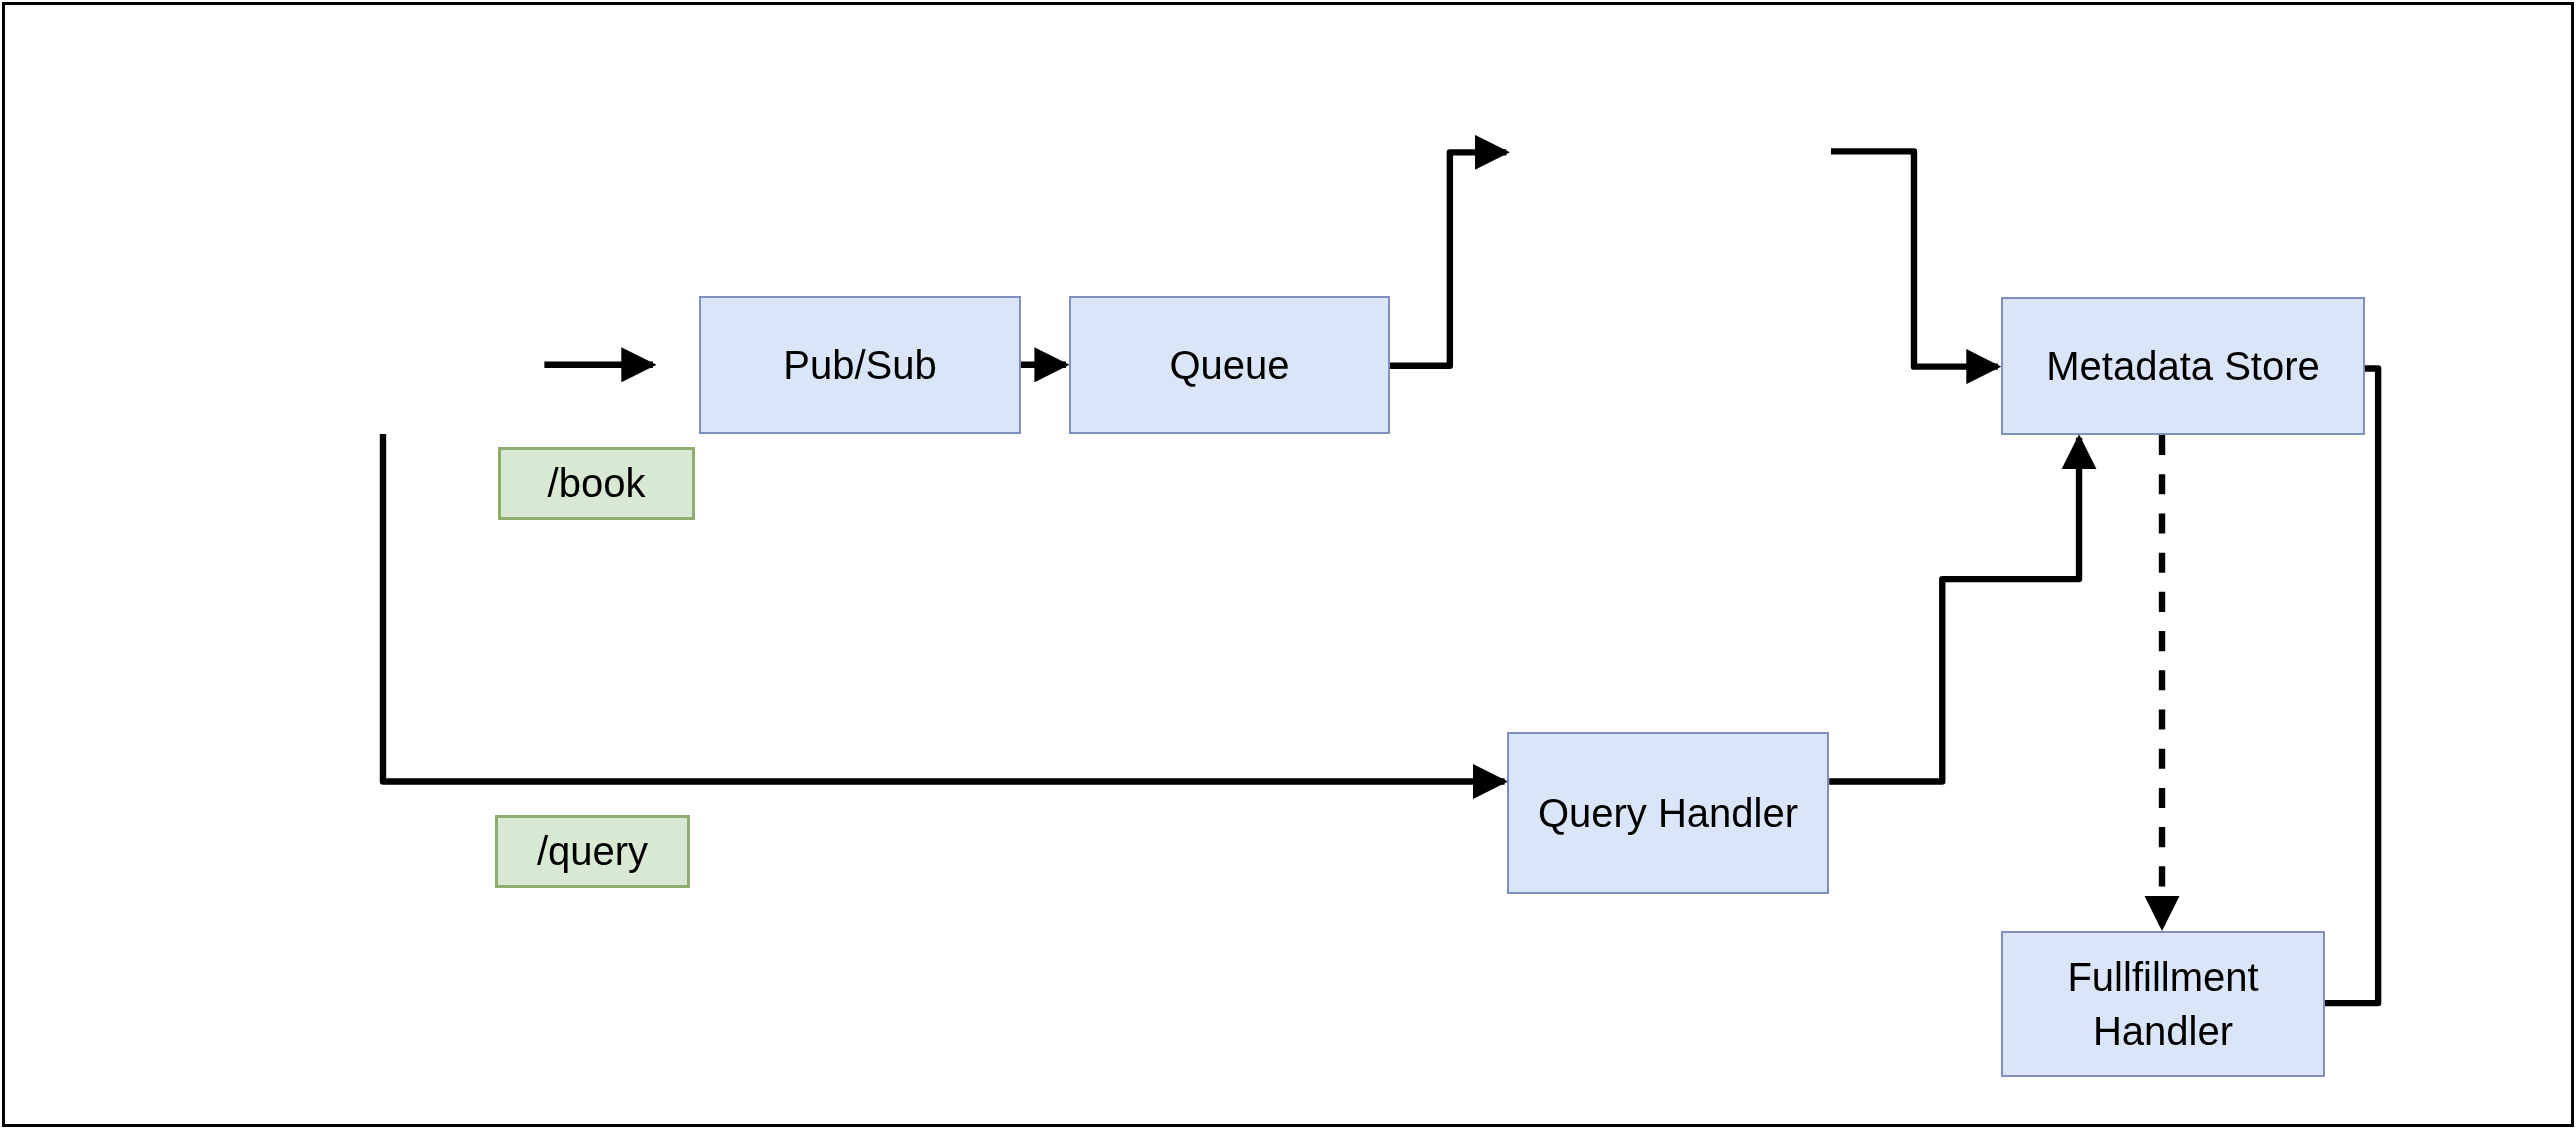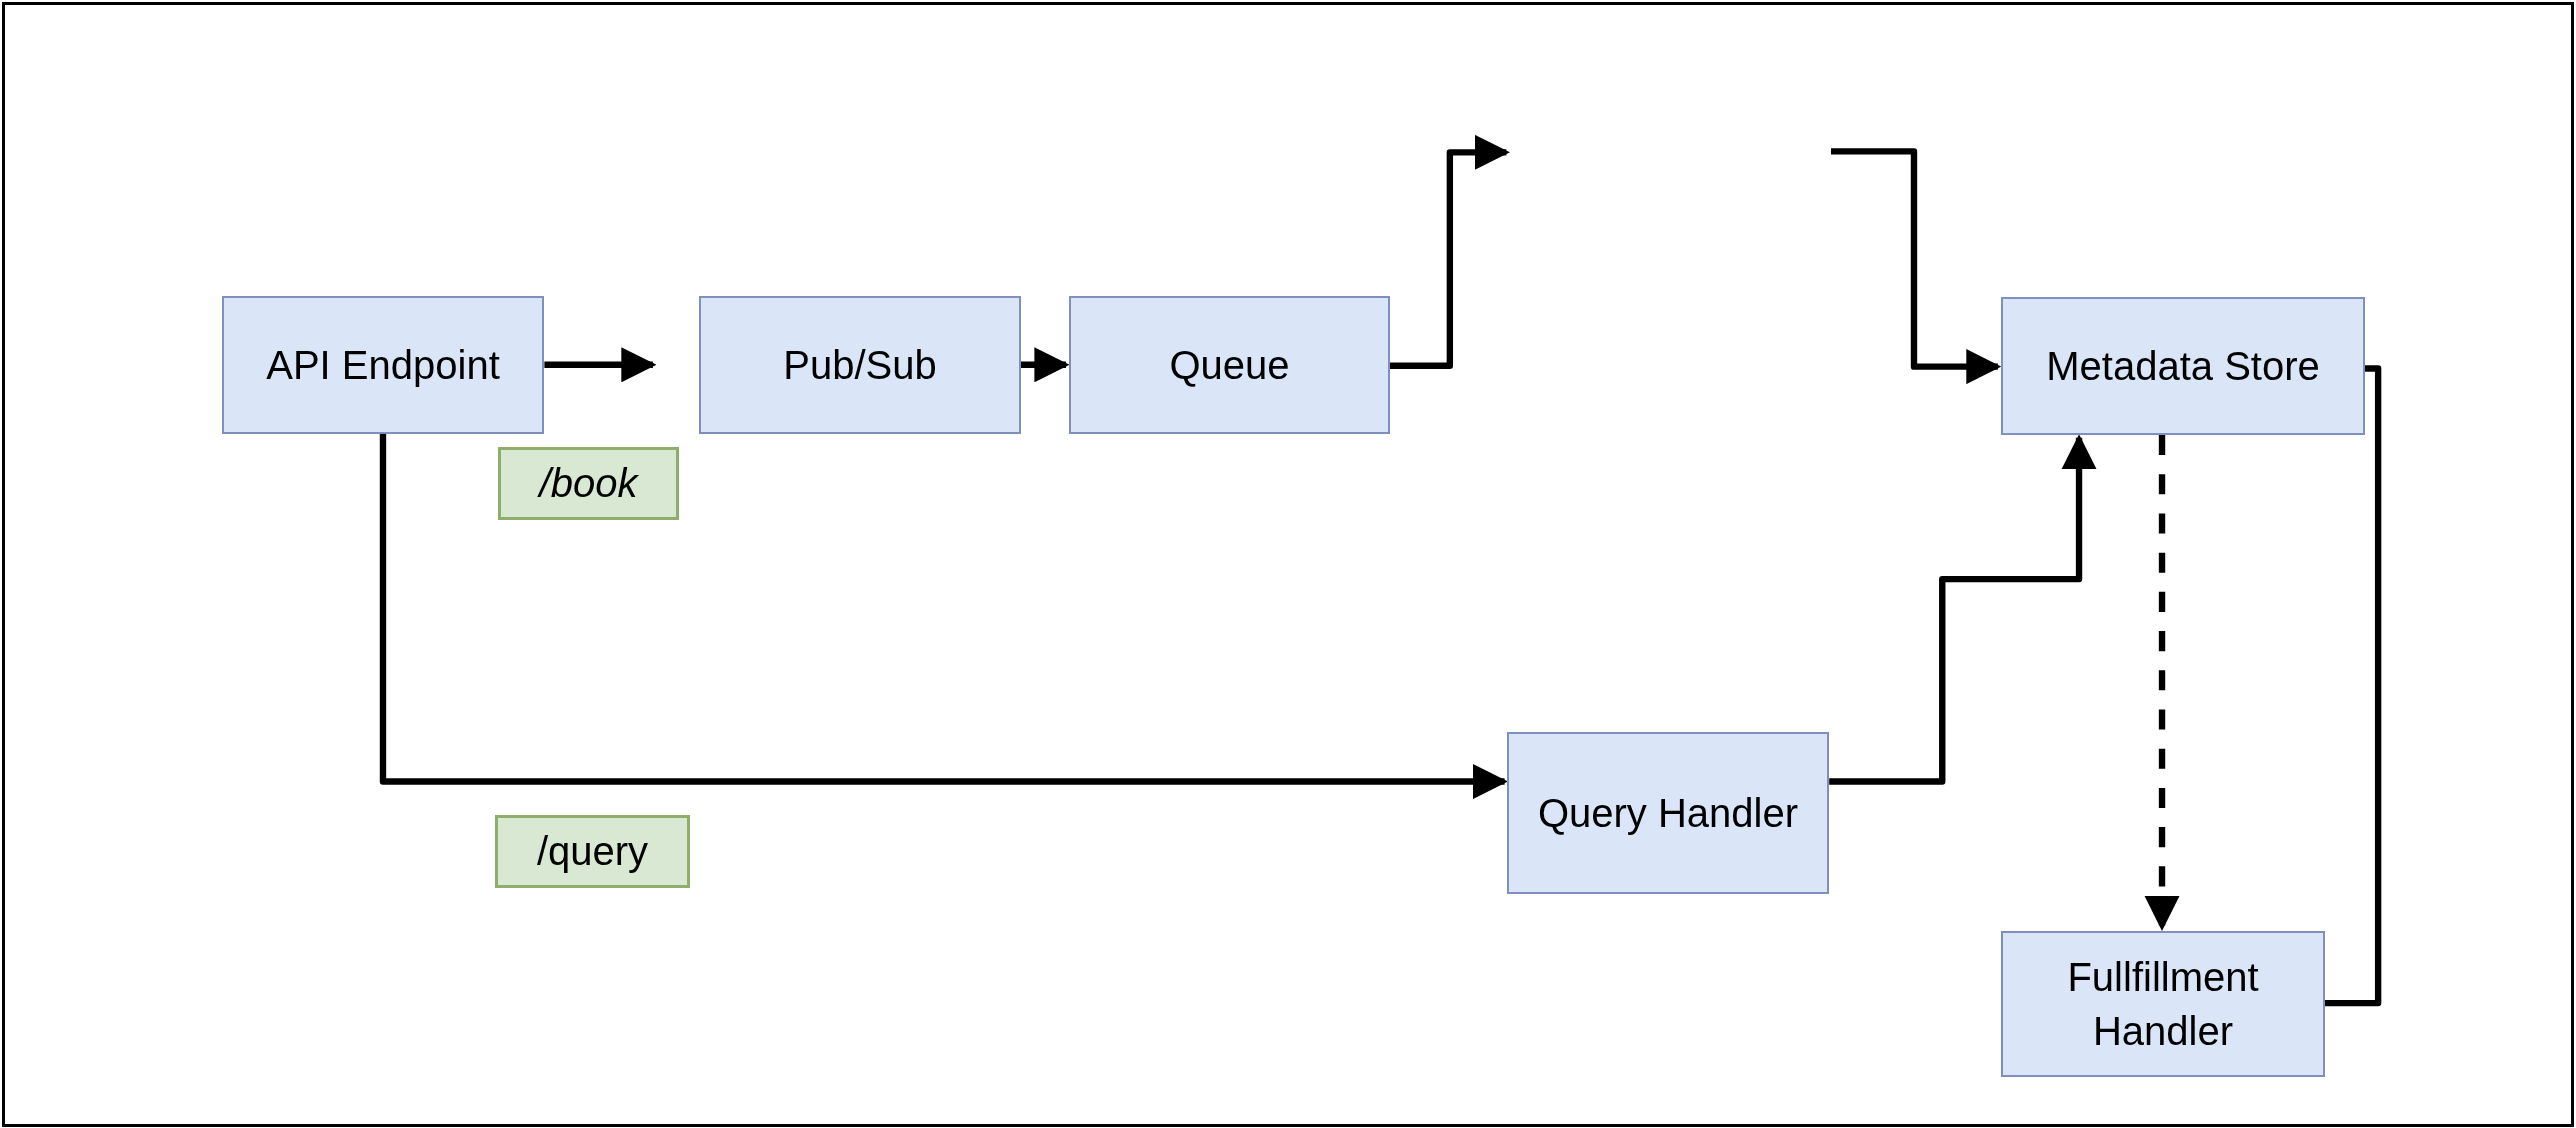--- a/index.html
+++ b/index.html
@@ -77,23 +77,20 @@
 
     <path d="M 420 476 L 420 857 L 1650 857" fill="none" stroke="#000000" stroke-width="7" stroke-linejoin="round" marker-end="url(#arrow)"></path>
 
     <path d="M 2006 857 L 2130 857 L 2130 635 L 2280 635 L 2280 480" fill="none" stroke="#000000" stroke-width="7" stroke-linejoin="round" marker-end="url(#arrow)"></path>
 
     <path d="M 2371 477 L 2371 1017" fill="none" stroke="#000000" stroke-width="7" stroke-dasharray="22 21" marker-end="url(#arrow)"></path>
 
     <path d="M 2549 1100 L 2608 1100 L 2608 404 L 2552 404" fill="none" stroke="#000000" stroke-width="7" stroke-linejoin="round" marker-end="url(#arrow)"></path>
   </svg>
 
-  <div class="node" style="left:222px; top:296px; width:322px; height:138px;">
-    <span>API Endpoint</span>
-  </div>
 
   <div class="node" style="left:655px; top:296px; width:322px; height:138px;margin-left:44px;">
     <span>Pub/Sub</span>
   </div>
 
   <div class="node" style="left:1069px; top:296px; width:321px; height:138px;">
     <span>Queue</span>
   </div>
 
 
@@ -102,21 +99,21 @@
   </div>
 
   <div class="node" style="left:1507px; top:713px; width:322px; height:162px;margin-top:19px;">
     <span>Query Handler</span>
   </div>
 
   <div class="node" style="left:2001px; top:931px; width:324px; height:146px;">
     <span>Fullfillment Handler</span>
   </div>
 
-  <div class="edge-label" style="left:498px; top:447px; width:181px; height:73px;font-style:italic;">
+  <div class="edge-label" style="left:498px; top:447px; width:197px; height:73px;">
     <span>/book</span>
   </div>
 
   <div class="edge-label" style="left:495px; top:815px; width:195px; height:73px;">
     <span>/query</span>
   </div>
 
   <div class="frame"></div>
 </div>
 

